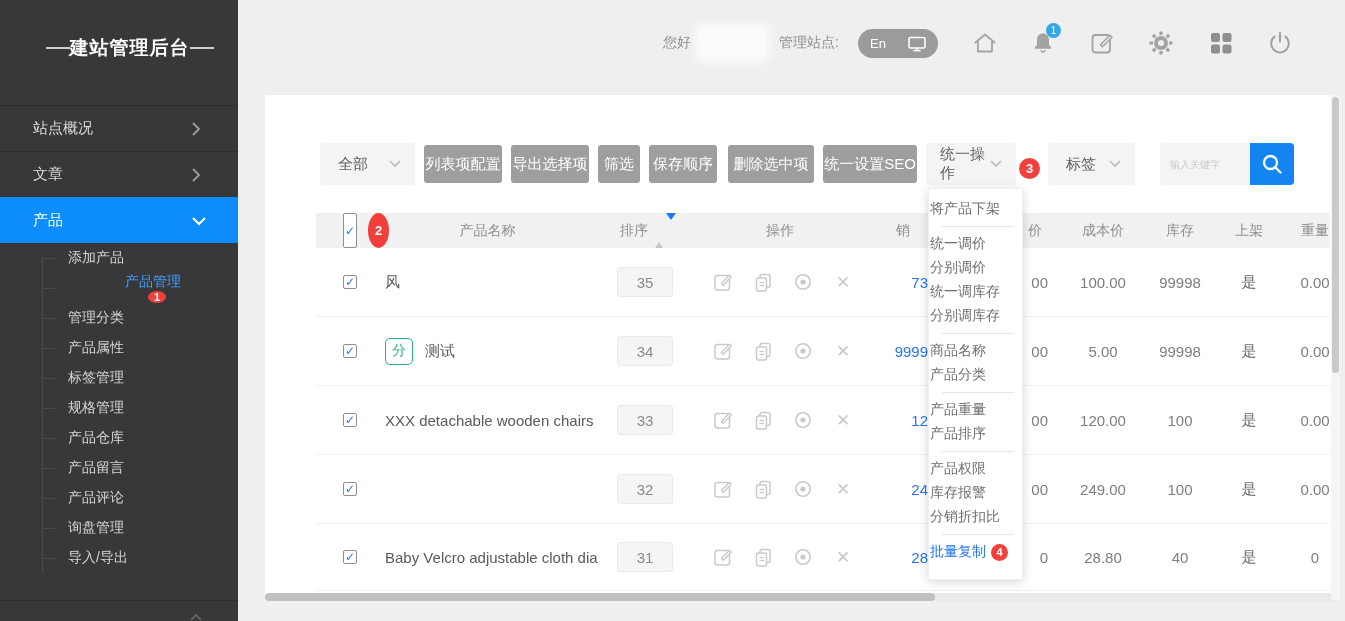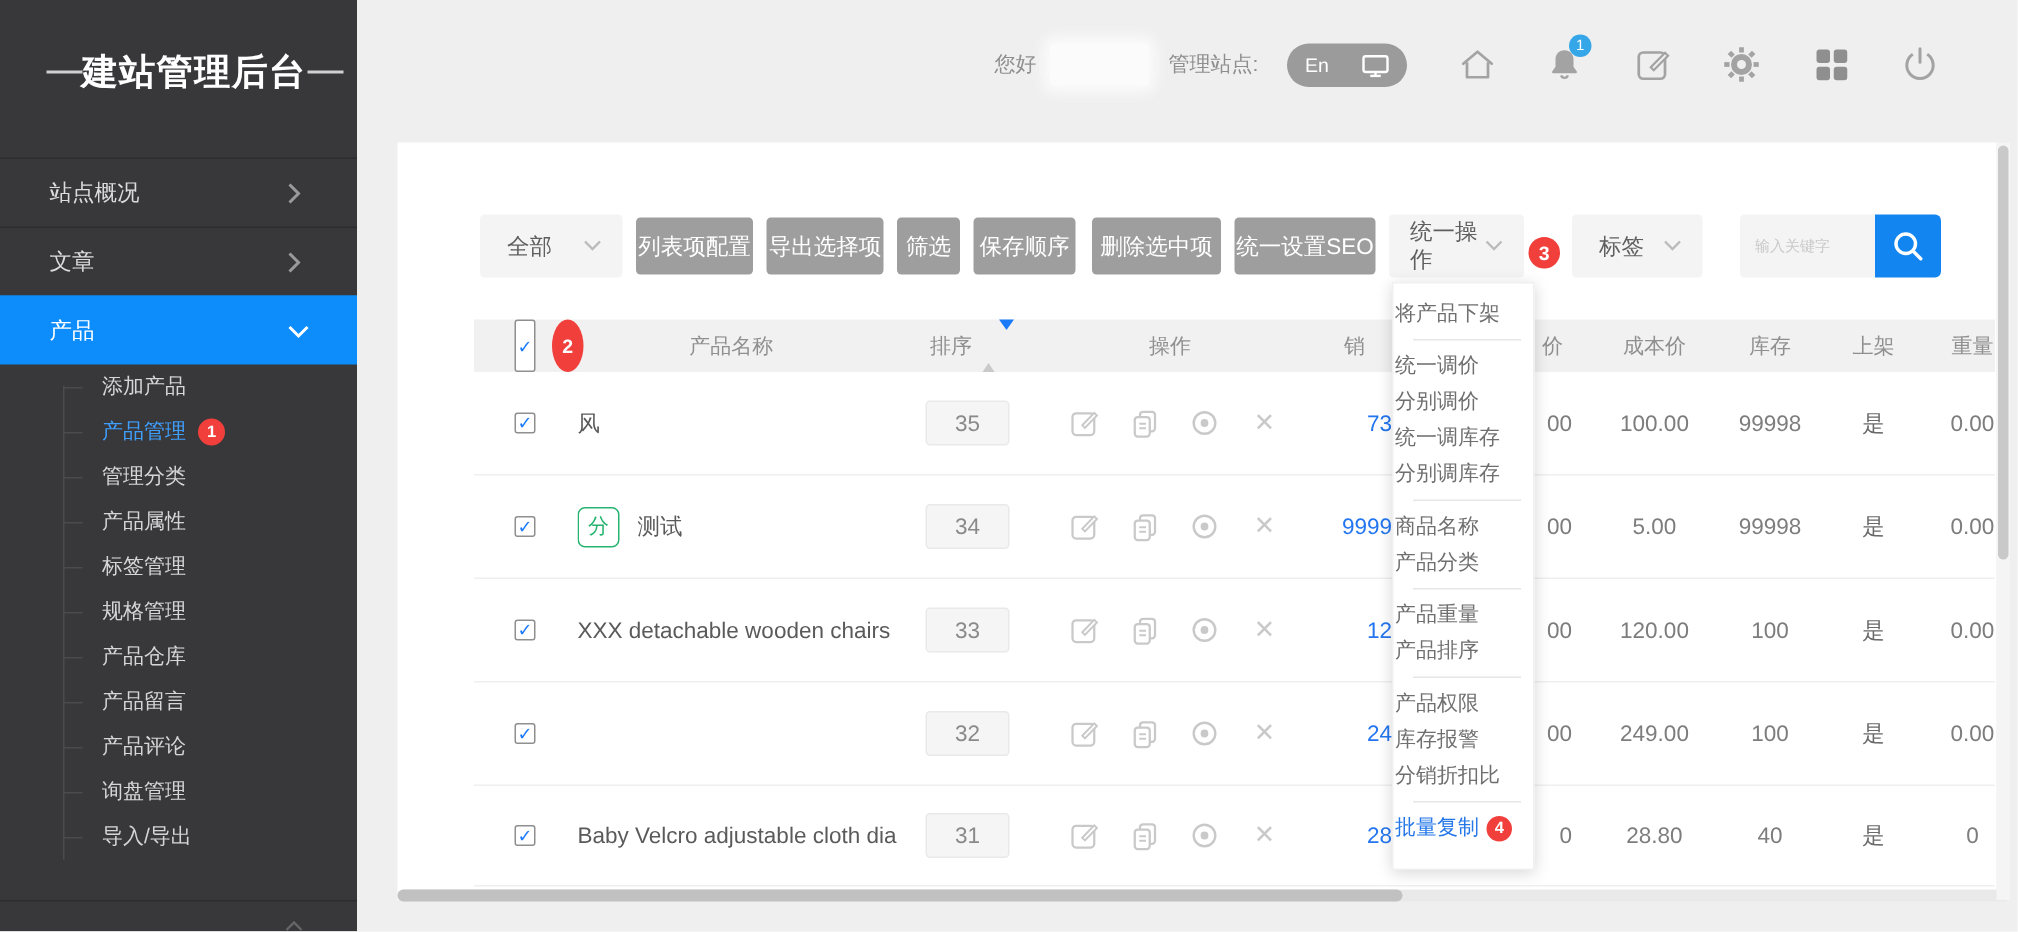--- a/index.html
+++ b/index.html
@@ -2,30 +2,30 @@
 <html><head>
 <meta charset="utf-8">
 <style>
   * { margin:0; padding:0; box-sizing:border-box; }
   html,body { width:1345px; height:621px; overflow:hidden; }
   body { font-family:"Liberation Sans","DejaVu Sans",sans-serif; background:#efefef; }
   .stage { position:relative; width:1345px; height:621px; background:#efefef; overflow:hidden; }
 
   
   .sidebar { position:absolute; left:0; top:0; width:238px; height:621px; background:#38383b; z-index:20; }
-  .sb-title { position:absolute; top:24px; left:0; width:238px; height:48px; display:flex; align-items:center; justify-content:center; gap:0; color:#fff; font-size:24px; font-weight:bold; letter-spacing:1px;padding-left:21px; }
+  .sb-title { position:absolute; top:24px; left:0; width:238px; height:48px; display:flex; align-items:center; justify-content:center; gap:0; color:#fff; font-size:19px; font-weight:bold; letter-spacing:1px;padding-left:21px; }
   .sb-dash { display:inline-block; width:24px; height:2px; background:#cfcfcf; }
   .sb-item { position:absolute; left:0; width:238px; height:46px; display:flex; align-items:center; color:#dcdcdc; font-size:15px; padding-left:33px; border-top:1px solid #2d2d2f; cursor:pointer; }
   .sb-item .chev { position:absolute; left:192px; top:16px; }
   .sb-item.active { background:#0d8cfc; color:#fff; border-top-color:#0d8cfc; }
   .sb-sub { position:absolute; left:0; top:243px; width:238px; }
   .sb-sub .vline { position:absolute; left:42px; top:14px; height:316px; border-left:1px solid #4b4b4d; }
   .sb-subitem { position:relative; height:30px; display:flex; align-items:center; color:#d6d6d6; font-size:14px; padding-left:68px; cursor:pointer; }
   .sb-subitem::before { content:""; position:absolute; left:42px; top:15px; width:13px; border-top:1px solid #4b4b4d; }
-  .sb-subitem.active { color:#3f9ffd; }
+  .sb-subitem.active { color:#3f9ffd;flex-direction:column; }
   .sb-divider { position:absolute; left:0; top:600px; width:238px; border-top:1px solid #2d2d2f; }
   .sb-next-chev { position:absolute; left:190px; top:613px; opacity:.55; }
 
   .rbadge { display:inline-flex; align-items:center; justify-content:center; min-width:18px; height:18px; border-radius:50%; background:#f1403c; color:#fff; font-size:11px; font-weight:bold; margin-left:8px; }
   .rbadge-lg { position:absolute; width:21px; height:21px; border-radius:50%; background:#f1403c; color:#fff; font-size:13px; font-weight:bold; display:flex; align-items:center; justify-content:center; z-index:60; }
 
   
   .topbar { position:absolute; left:238px; top:0; width:1107px; height:95px; }
   .greet { position:absolute; left:425px; top:34px; font-size:14px; color:#8e8e8e; }
   .blur-name { position:absolute; left:462px; top:29px; width:66px; height:28px; background:#fbfbfb; border-radius:3px; box-shadow:0 0 9px 5px rgba(251,251,251,.95); }

